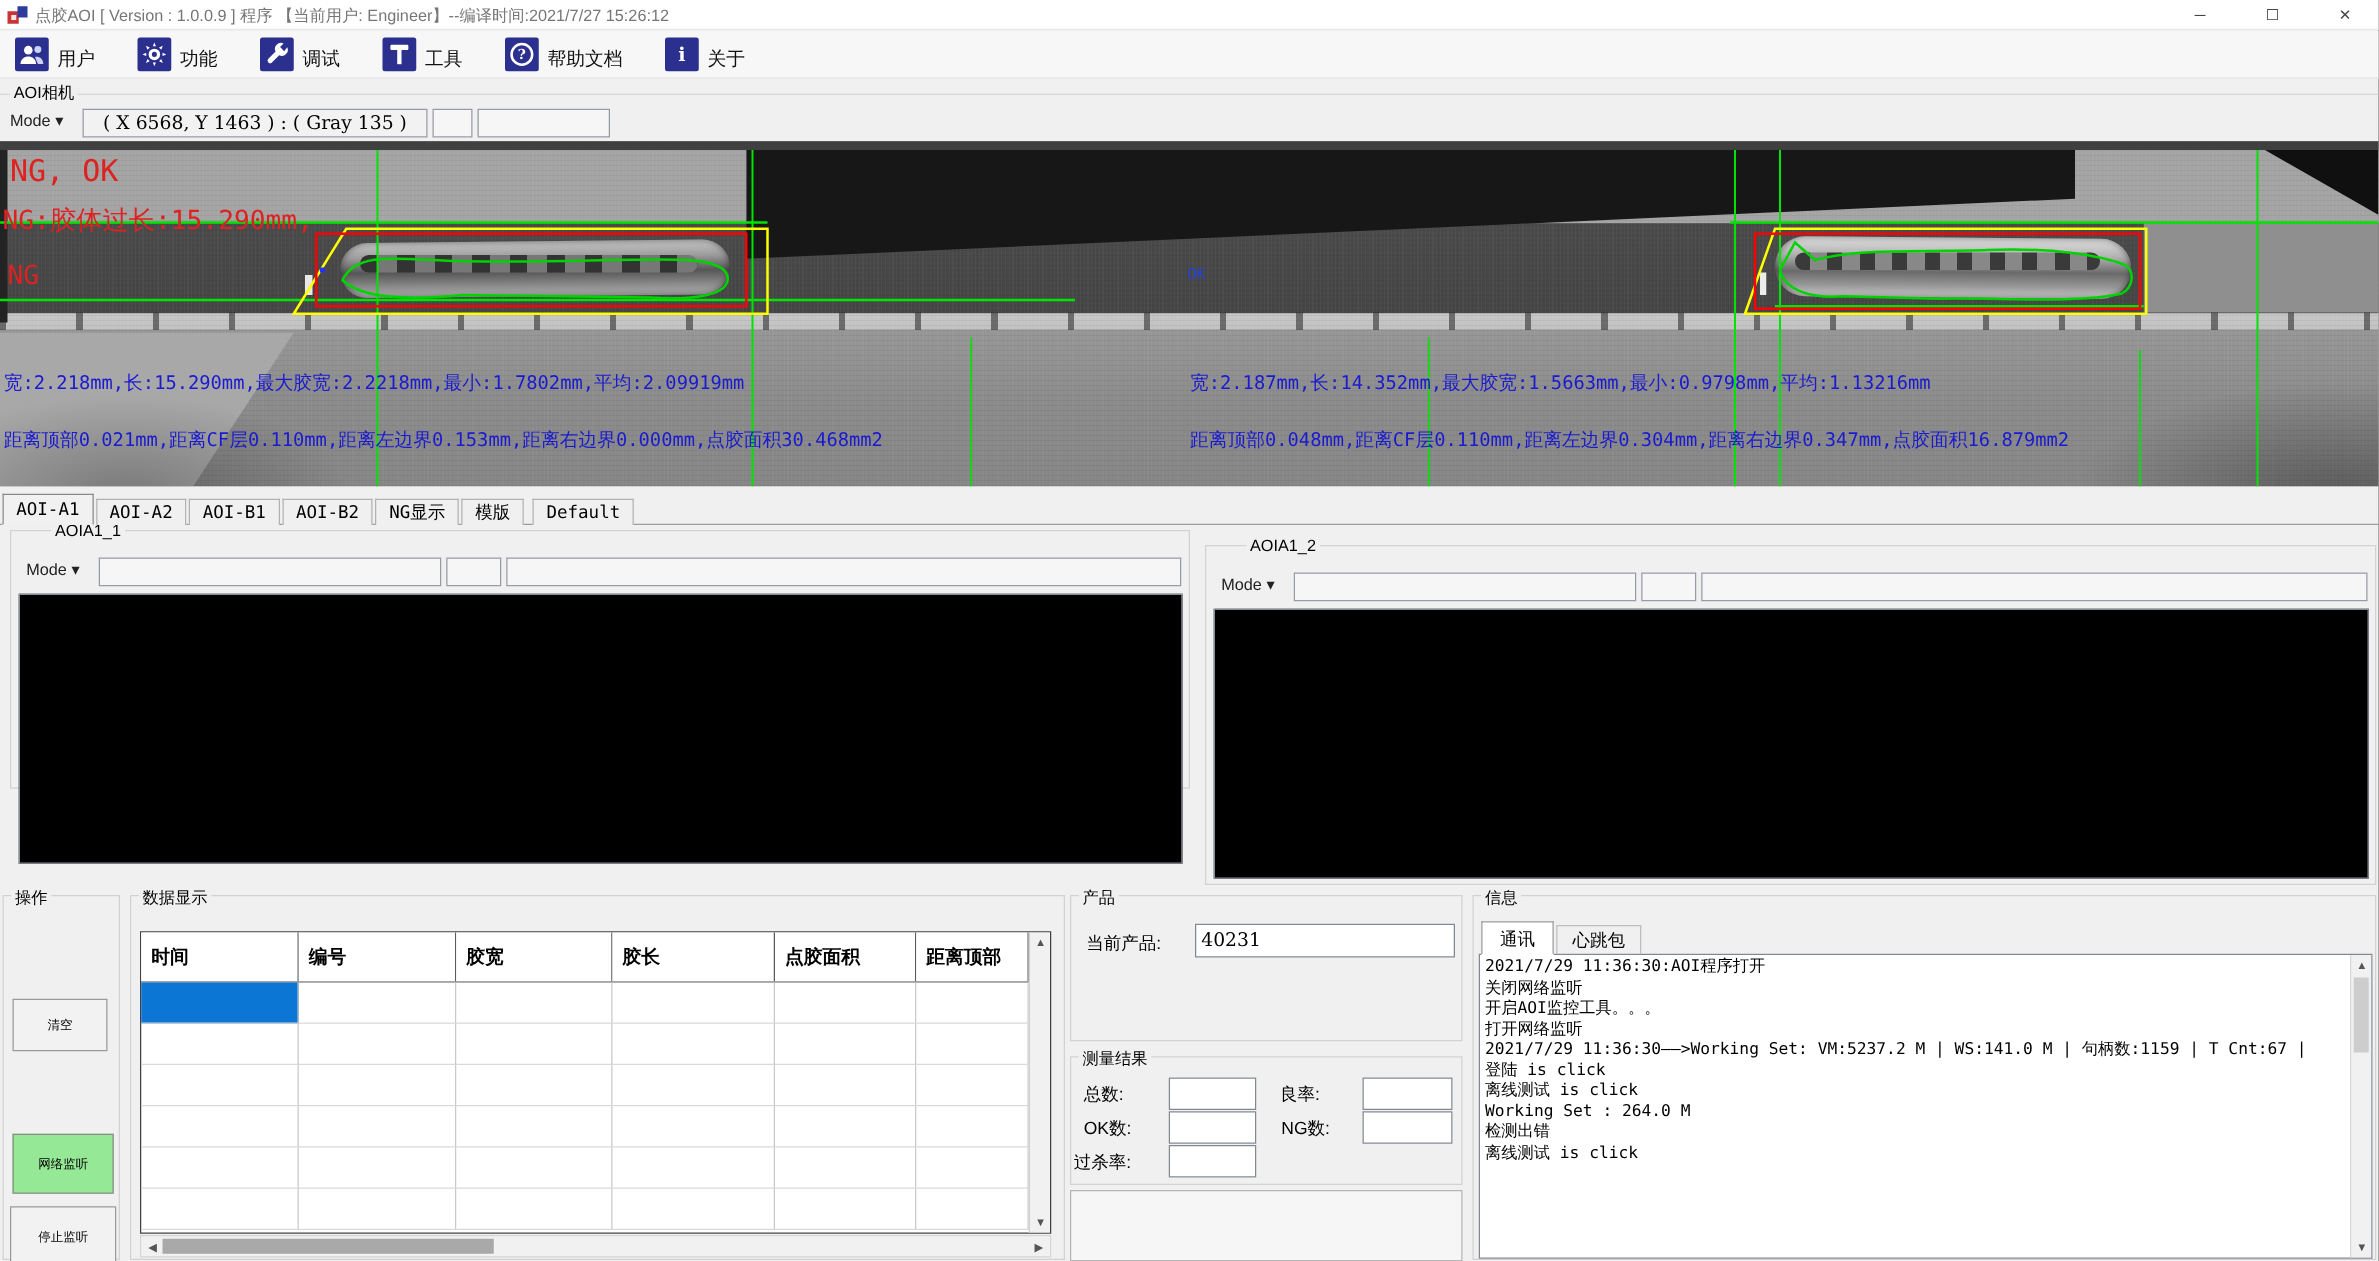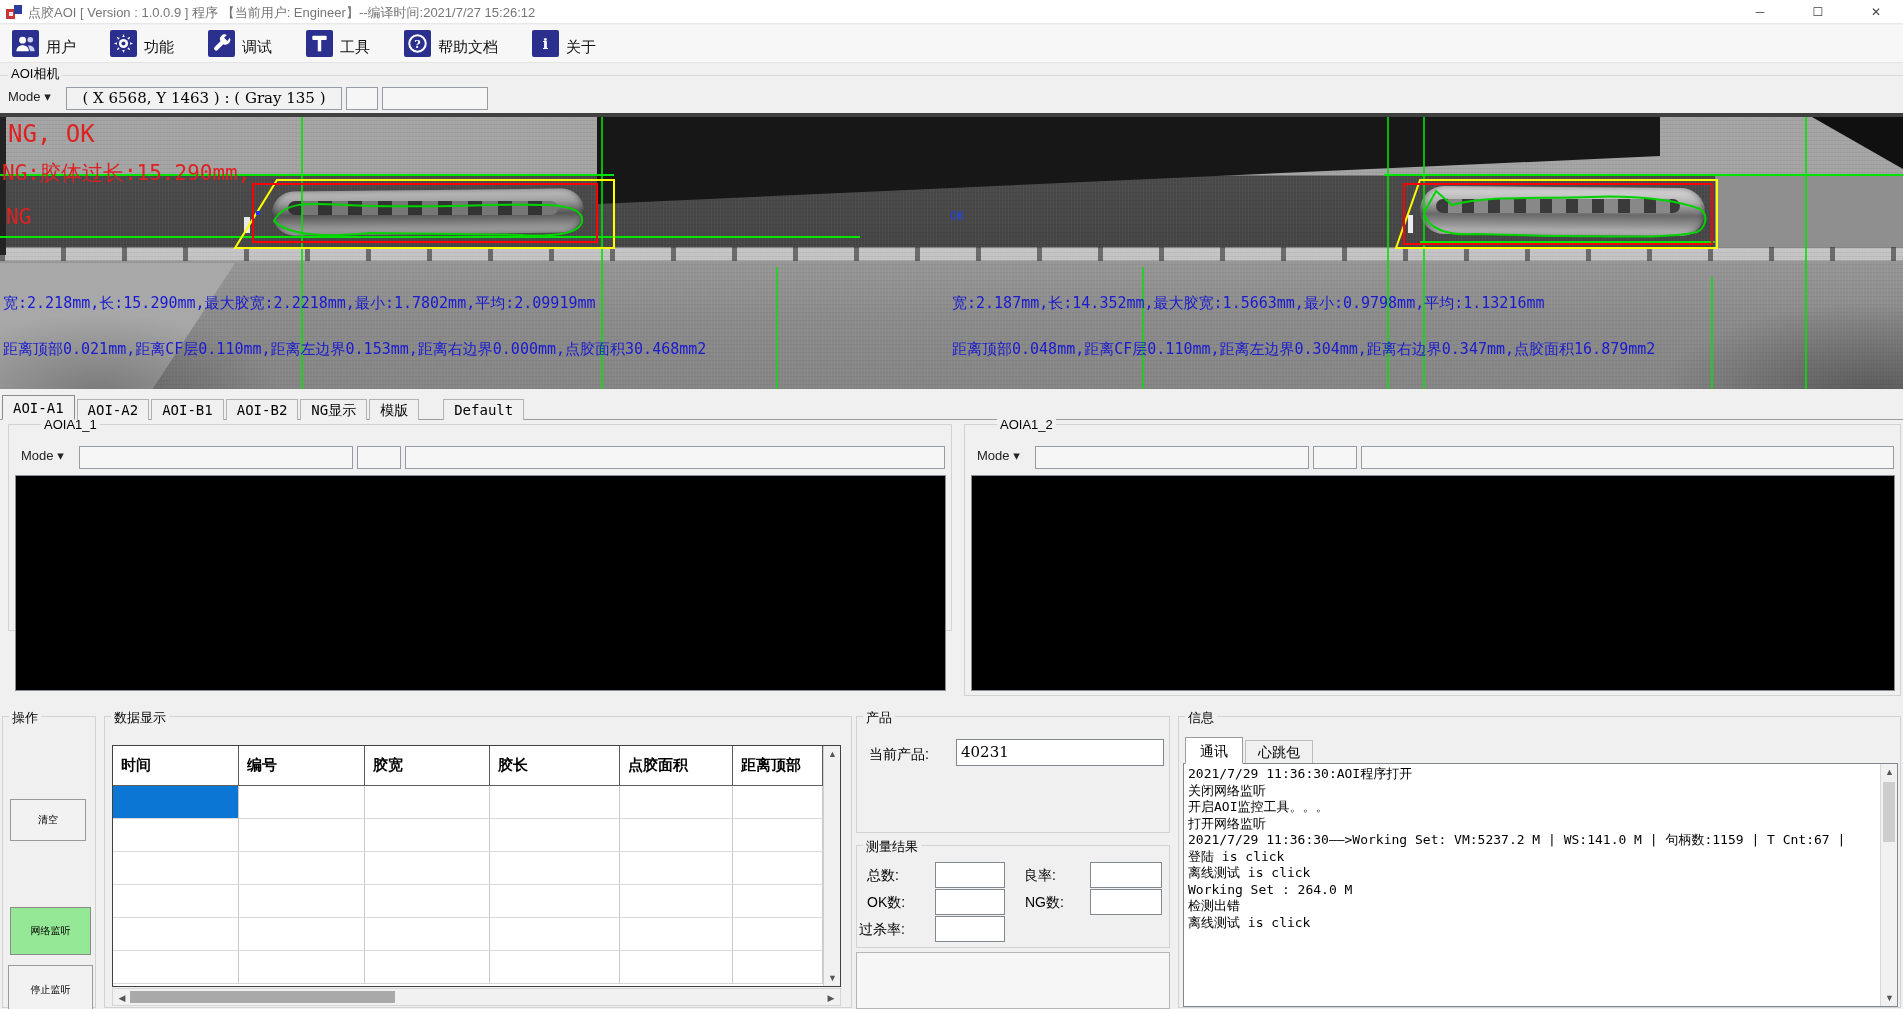--- a/index.html
+++ b/index.html
@@ -23,33 +23,33 @@
   .tbtn .ticon svg { width:23px; height:23px; }
   .tbtn .tlabel { font-size:15px; color:#111; }
   
   .cam-label { position:absolute; left:8px; top:65px; font-size:13px; background:#f0f0f0; padding:0 3px; z-index:2; }
   .cam-topline { position:absolute; left:0; top:75px; width:1903px; height:1px; background:#d8d8d8; }
   .moderow { position:absolute; }
   .modebtn { position:absolute; font-size:13px; color:#222; padding:3px 4px; white-space:nowrap; }
   .sunken { position:absolute; border:1px solid #979ba3; background:#f6f6f6; }
   .coordbox { text-align:center; font-family:"DejaVu Serif", serif; font-size:15px; line-height:21px; color:#000; background:#f2f2f2; }
   
-  #cam-image { position:absolute; left:0; top:113px; width:1903px; height:276px; overflow:hidden; background:#8a8a8a; border-top:4px solid #404040; }
+  #cam-image { position:absolute; left:0; top:113px; width:1903px; height:276px; overflow:hidden; background:#8a8a8a; border-top:7px solid #404040; }
   .layer { position:absolute; }
   .ov-text { position:absolute; font-family:"DejaVu Sans Mono", monospace; white-space:nowrap; z-index:6; }
   .red-ov { color:#dd2222; }
   .blue-ov { color:#1a1ad0; font-size:15px; }
   #cam-svg { position:absolute; left:0; top:0; z-index:5; }
   .bead { position:absolute; z-index:4; }
   
   .tabstrip { position:absolute; left:2px; top:395px; height:25px; display:flex; align-items:flex-end; z-index:2; }
   .tabline { position:absolute; left:0; top:419px; width:1903px; height:1px; background:#9c9c9c; }
   .tab { font-family:"DejaVu Sans Mono", monospace; font-size:14px; padding:0 10px; height:21px; line-height:21px; border:1px solid #b2b2b2; border-bottom:none; background:#f0f0f0; margin-right:2px; white-space:nowrap; }
   .tab.active { height:25px; line-height:25px; border:1px solid #8a8a8a; border-bottom:1px solid #f0f0f0; background:#f1f1f1; position:relative; z-index:3; }
-  .tab.spaced { margin-left:22px; }
+  .tab.spaced { margin-left:5px; }
   
   .group { position:absolute; border:1px solid #d2d2d2; }
   .glabel { position:absolute; top:-8px; left:6px; background:#f0f0f0; padding:0 3px; font-size:13px; white-space:nowrap; }
   .blackpanel { position:absolute; background:#000; border:1px solid #8a8e96; }
   
   .btn { position:absolute; border:1px solid #9a9a9a; background:#f2f2f2; font-size:10px; display:flex; align-items:center; justify-content:center; }
   .btn.green { background:#95e895; border-color:#8a8a8a; }
   
   .dgrid { position:absolute; border:1px solid #404040; background:#fff; }
   .dg-header { display:grid; height:40px; border-bottom:1px solid #606060; }
@@ -230,21 +230,21 @@
 
   <div class="group" style="left:8px;top:424px;width:944px;height:207px;">
     <span class="glabel" style="left:32px;">AOIA1_1</span>
     <div class="modebtn" style="left:8px;top:20px;">Mode ▾</div>
     <div class="sunken" style="left:70px;top:21px;width:274px;height:23px;"></div>
     <div class="sunken" style="left:348px;top:21px;width:44px;height:23px;"></div>
     <div class="sunken" style="left:396px;top:21px;width:540px;height:23px;"></div>
     <div class="blackpanel" style="left:6px;top:50px;width:931px;height:216px;"></div>
   </div>
 
-  <div class="group" style="left:964px;top:424px;width:937px;height:272px;">
+  <div class="group" style="left:964px;top:436px;width:937px;height:272px;">
     <span class="glabel" style="left:32px;">AOIA1_2</span>
     <div class="modebtn" style="left:8px;top:20px;">Mode ▾</div>
     <div class="sunken" style="left:70px;top:21px;width:274px;height:23px;"></div>
     <div class="sunken" style="left:348px;top:21px;width:44px;height:23px;"></div>
     <div class="sunken" style="left:396px;top:21px;width:533px;height:23px;"></div>
     <div class="blackpanel" style="left:6px;top:50px;width:924px;height:216px;"></div>
   </div>
 
   <div class="group" style="left:2px;top:716px;width:94px;height:292px;">
     <span class="glabel">操作</span>

